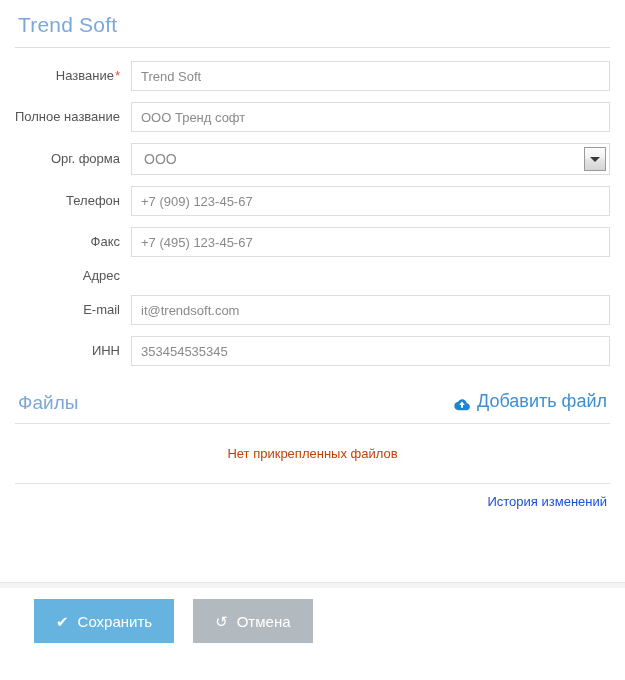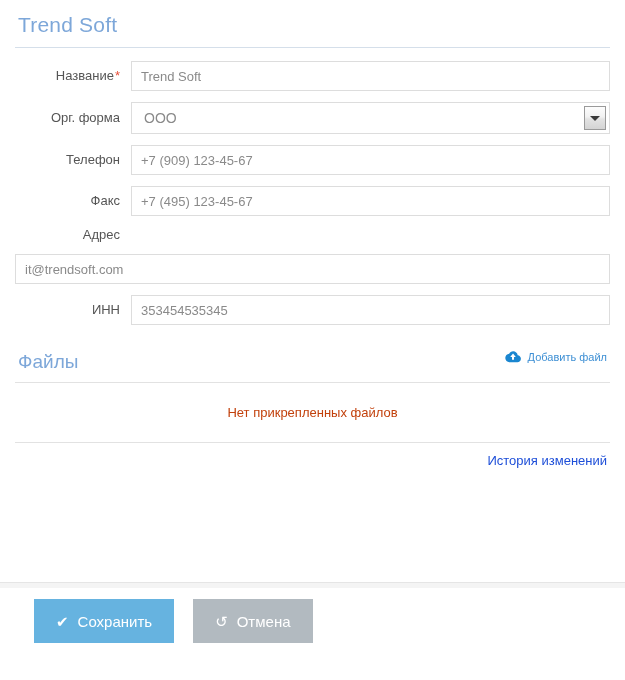--- a/index.html
+++ b/index.html
@@ -124,21 +124,21 @@
     font-size: 19px;
     color: #7da7d9;
     font-weight: normal;
     line-height: 24px;
   }
   .add-file {
     display: flex;
     align-items: center;
     gap: 7px;
     color: #3d8fd4;
-    font-size: 11px;
+    font-size: 18px;
     cursor: pointer;
     padding-bottom: 3px;
   }
   .add-file .cloud {
     display: block;
     width: 17px;
     height: 13px;
   }
   .files-rule {
     height: 1px;
@@ -205,40 +205,45 @@
 
     <h1 class="page-title">Trend Soft</h1>
     <div class="title-rule"></div>
 
     <div id="form-rows">
         <div class="form-row">
           <div class="form-label"><span>Название</span><span class="req-star">*</span></div>
           <input type="text" class="form-control" value="Trend Soft" style="">
         </div>
         <div class="form-row">
+          <div class="form-label"><span>Полное название</span></div>
+          <input type="text" class="form-control" value="ООО Тренд софт" style="">
+        </div>
+        <div class="form-row">
           <div class="form-label"><span>Орг. форма</span></div>
           <div class="select-wrap">
             <span class="select-value">ООО</span>
             <span class="select-arrow-btn">
               <span class="caret"></span>
             </span>
           </div>
         </div>
         <div class="form-row">
           <div class="form-label"><span>Телефон</span></div>
           <input type="text" class="form-control" value="+7 (909) 123-45-67" style="">
         </div>
         <div class="form-row">
           <div class="form-label"><span>Факс</span></div>
           <input type="text" class="form-control" value="+7 (495) 123-45-67" style="">
         </div>
         <div class="form-row">
           <div class="form-label"><span>Адрес</span></div>
         </div>
         <div class="form-row">
+          <div class="form-label"><span>E-mail</span></div>
           <input type="text" class="form-control" value="it@trendsoft.com" style="">
         </div>
         <div class="form-row">
           <div class="form-label"><span>ИНН</span></div>
           <input type="text" class="form-control" value="353454535345" style="">
         </div>
       </div>
 
     <div class="files-head">
       <div class="files-title">Файлы</div>

